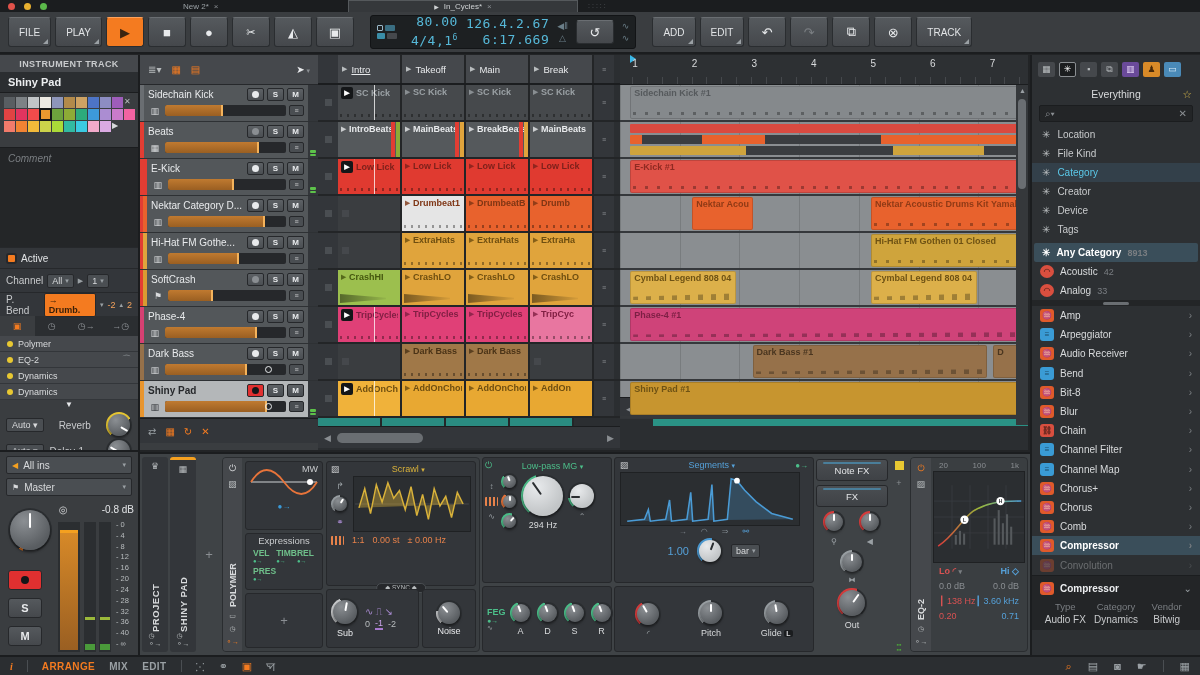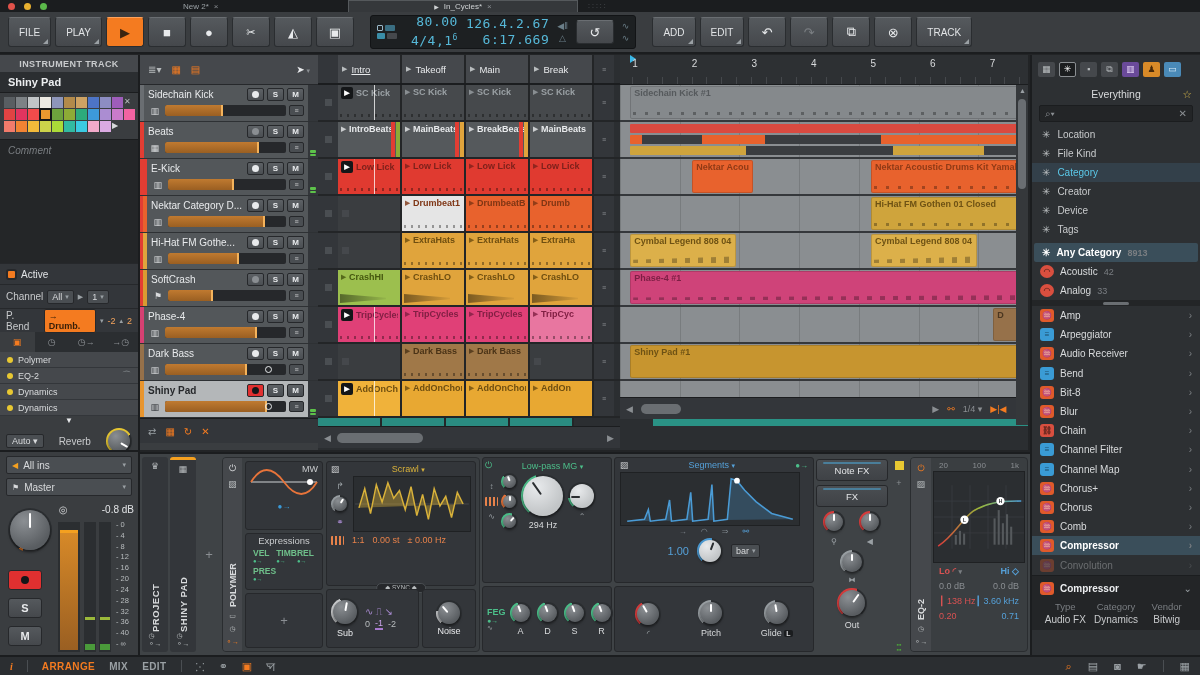--- a/index.html
+++ b/index.html
@@ -48,21 +48,21 @@
   #inspector { left:0; top:55px; width:140px; height:395px; background:#3a3d40;
                border-right:2px solid #1b1d1f; font-size:10px; }
   .insp-h { height:17px; background:#45484c; color:#c8cacc; font-size:9px; font-weight:bold;
             display:flex; align-items:center; justify-content:center; letter-spacing:.4px;}
   .insp-name { height:21px; background:#2b2e31; color:#eceef0; font-weight:bold; font-size:11px;
                display:flex; align-items:center; padding:0 8px; border-bottom:1px solid #1b1d1f;}
   #pal { padding:4px 2px 2px 4px; display:grid; grid-template-columns:repeat(10,11px) 10px;
          grid-auto-rows:11px; gap:1px; background:#3a3d40;}
   .sw { width:11px; height:11px; }
   .sw.sel { outline:2px solid #141618; outline-offset:-1px; }
-  #comment { height:124px; background:#242628; margin-top:5px; color:#7a7e82; font-style:italic;
+  #comment { height:100px; background:#242628; margin-top:13px; color:#7a7e82; font-style:italic;
              padding:5px 8px; font-size:10px; border-top:1px solid #1b1d1f;}
   .insp-row { display:flex; align-items:center; gap:4px; padding:0 6px; height:24px;
               background:#33363a; border-top:1px solid #26282b;}
   .chip { background:#4a4e52; border:1px solid #26282b; border-radius:2px; padding:1px 4px;
           color:#d8dadc; font-size:9px; display:flex; align-items:center; gap:3px;}
   .chip .cv { font-size:7px; color:#9aa0a4;}
   .orangechip { background:#f47b20; color:#3a2008; font-weight:bold; }
   .onum { color:#f4a35c; font-size:9px; }
   .insp-tabs { display:flex; height:20px; background:#2b2e31; }
   .insp-tab { flex:1; display:flex; align-items:center; justify-content:center; color:#8a8e92; font-size:9px;}
@@ -1083,38 +1083,43 @@
             <span class="dkseg" style="left: 3%; width: 15%;"></span>
             <span class="dkseg" style="left: 34%; width: 29%;"></span>
           </div>
           <div class="stripe" style="top: 24px; background: rgb(207, 164, 60);">
             <span class="dkseg" style="left: 29%; width: 37%;"></span>
             <span class="dkseg" style="left: 89%; width: 11%;"></span>
           </div>
           <div class="sep"></div>
         </div>
         <div class="lane">
+          <div class="aclip" style="left: 2.5%; width: 97.5%; background: rgb(224, 82, 72); color: rgb(143, 42, 34);"><span>E-Kick #1</span><div class="nt"></div></div>
+          <div class="sep"></div>
+        </div>
+        <div class="lane">
           <div class="aclip" style="left: 17.7%; width: 14.8%; background: rgb(232, 98, 45); color: rgb(143, 58, 22);"><span>Nektar Acou</span></div>
           <div class="aclip" style="left: 61.5%; width: 38.5%; background: rgb(232, 98, 45); color: rgb(143, 58, 22);"><span>Nektar Acoustic Drums Kit Yamaha</span><div class="nt"></div></div>
           <div class="sep"></div>
         </div>
         <div class="lane">
           <div class="aclip" style="left: 61.5%; width: 38.5%; background: rgb(207, 164, 60); color: rgb(110, 82, 20);"><span>Hi-Hat FM Gothen 01 Closed</span><div class="nt"></div></div>
           <div class="sep"></div>
         </div>
         <div class="lane">
           <div class="aclip" style="left: 2.5%; width: 26%; background: rgb(220, 176, 74); color: rgb(110, 82, 20);"><span>Cymbal Legend 808 04</span><div class="zz" style="height: 8px;"></div></div>
           <div class="aclip" style="left: 61.5%; width: 26%; background: rgb(220, 176, 74); color: rgb(110, 82, 20);"><span>Cymbal Legend 808 04</span><div class="zz" style="height: 8px;"></div></div>
           <div class="sep"></div>
         </div>
         <div class="lane">
           <div class="aclip" style="left: 2.5%; width: 97.5%; background: rgb(207, 67, 121); color: rgb(124, 31, 68);"><span>Phase-4 #1</span><div class="zz"></div></div>
           <div class="sep"></div>
         </div>
         <div class="lane">
+          <div class="aclip" style="left: 32.5%; width: 57.5%; background: rgb(150, 113, 74); color: rgb(74, 54, 32);"><span>Dark Bass #1</span><div class="zz"></div></div>
           <div class="aclip" style="left: 91.5%; width: 8.5%; background: rgb(150, 113, 74); color: rgb(74, 54, 32);"><span>D</span></div>
           <div class="sep"></div>
         </div>
         <div class="lane">
           <div class="aclip" style="left: 2.5%; width: 97.5%; background: rgb(199, 149, 47); color: rgb(110, 82, 20);"><span>Shiny Pad #1</span></div>
           <div class="sep"></div>
         </div>
       </div>
     <div id="ar-teal" style="bottom:24px"></div>
     <div id="ar-scroll">

